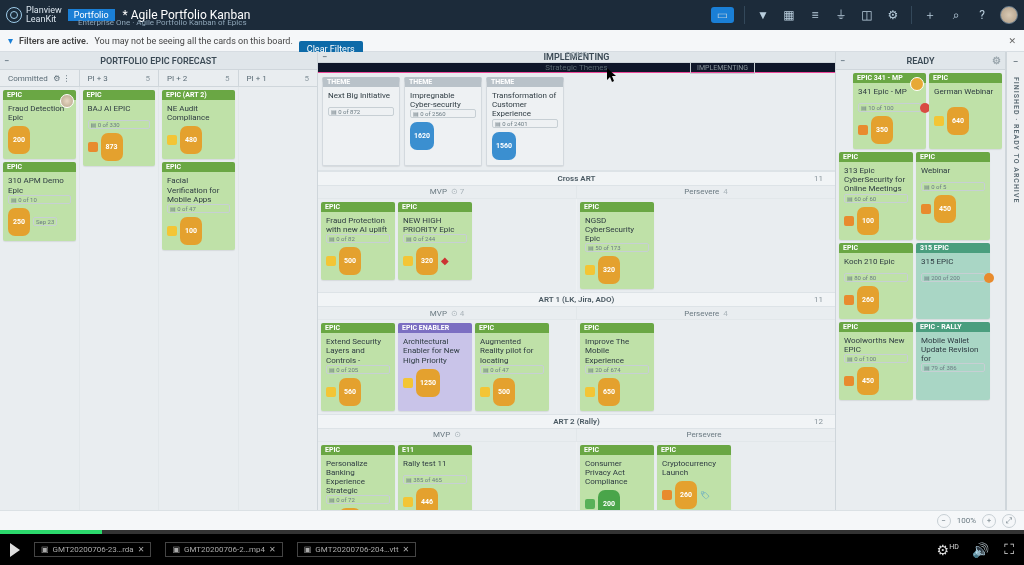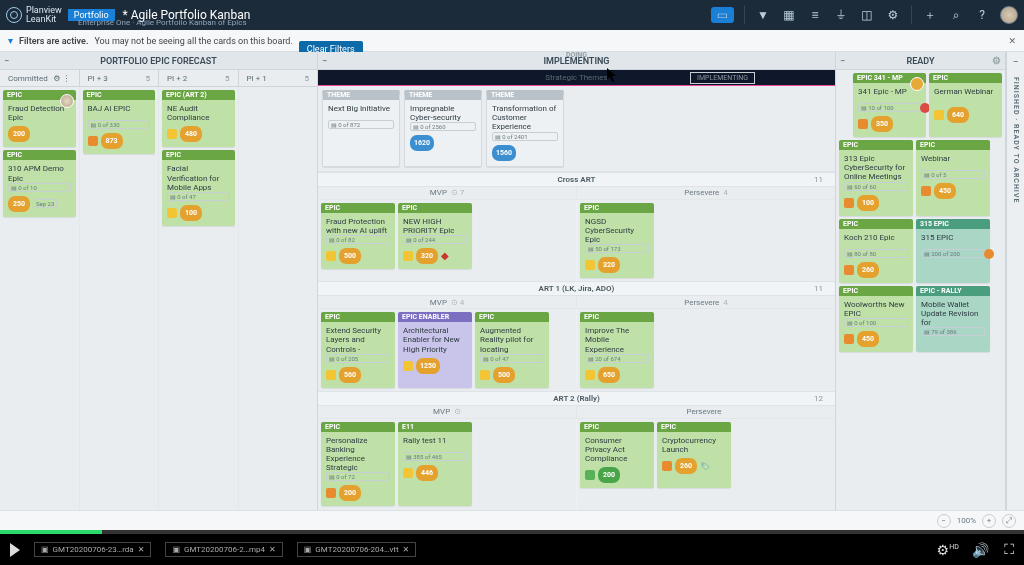--- a/index.html
+++ b/index.html
@@ -52,21 +52,21 @@
 
   
   .card{border-radius:2px;padding:4px 5px 5px 5px;font-size:8px;position:relative;box-shadow:0 1px 1px rgba(0,0,0,0.08);}
   .card.green{background:#bfe1a8;border-top:10px solid #6aa744;}
   .card.teal{background:#a9d6c5;border-top:10px solid #4a9e7e;}
   .card.purple{background:#c9c4e9;border-top:10px solid #7c6fc2;}
   .card.grey{background:#eef1f3;border:1px solid #d3d9de;border-top:10px solid #b9c2c9;}
   .card .type{position:absolute;top:-9px;left:4px;font-size:7px;font-weight:700;color:#fff;}
   .card .title{font-size:8px;color:#2e3b42;line-height:1.15;min-height:16px;}
   .card .meta{display:flex;align-items:center;gap:3px;margin-top:4px;}
-  .pill{display:inline-flex;align-items:center;justify-content:center;min-width:22px;height:16px;border-radius:7px;font-size:7px;font-weight:700;color:#fff;padding:0 4px;}
+  .pill{display:inline-flex;align-items:center;justify-content:center;min-width:22px;height:28px;border-radius:7px;font-size:7px;font-weight:700;color:#fff;padding:0 4px;}
   .pill.green{background:#4aa54a;}
   .pill.amber{background:#e4a12e;}
   .pill.blue{background:#3b8fd0;}
   .chip{width:10px;height:10px;border-radius:2px;}
   .chip.y{background:#f3c535;}
   .chip.g{background:#58b158;}
   .chip.o{background:#e88b2e;}
   .mini{font-size:6px;color:#6b7b83;border:1px solid #c7cfd4;border-radius:2px;padding:0 2px;}
   .avatar{width:14px;height:14px;border-radius:50%;background:radial-gradient(circle,#e8d8c4,#b5a289);position:absolute;top:-6px;right:2px;border:1px solid #fff;}
   .avatar.amber{background:#e7a937;}

